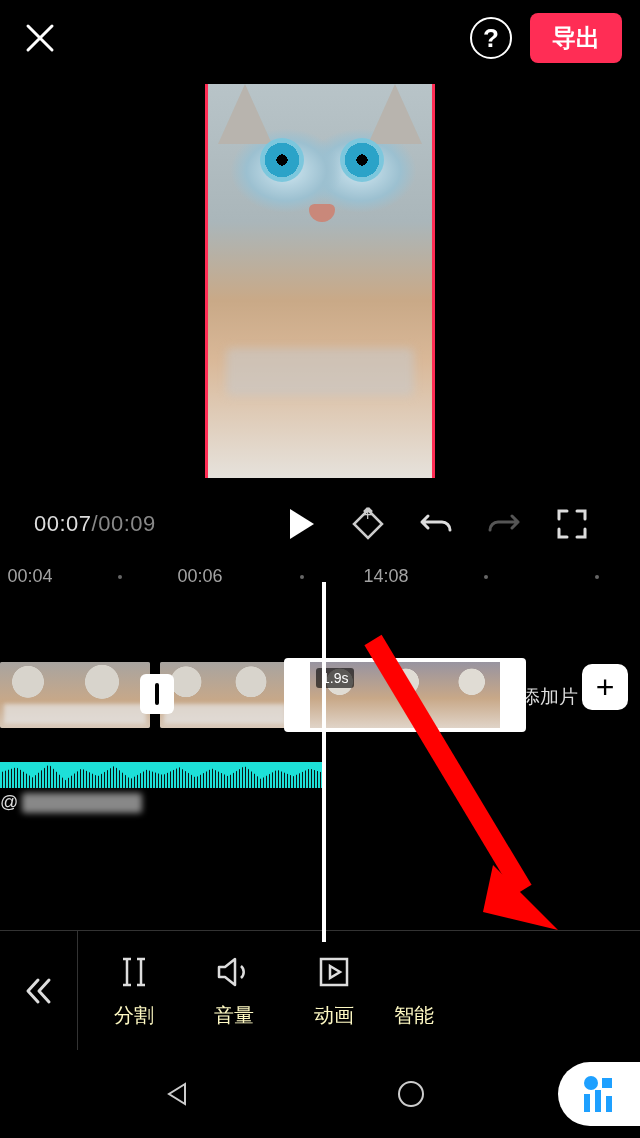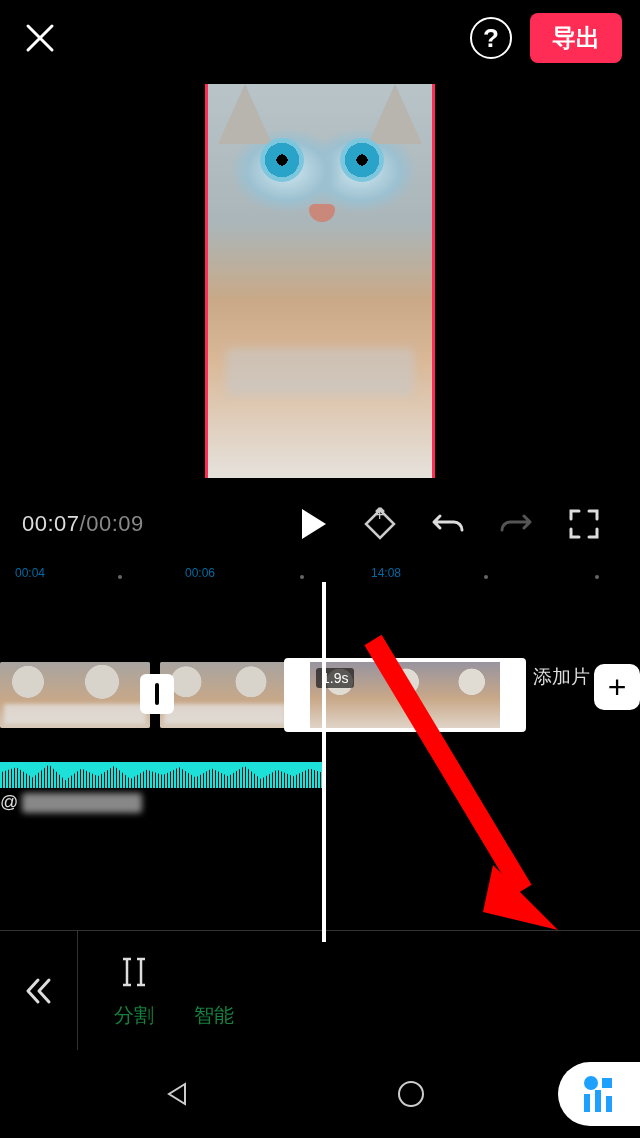--- a/index.html
+++ b/index.html
@@ -25,30 +25,30 @@
   }
   .eye { position:absolute; width:44px; height:44px; border-radius:50%; background:radial-gradient(circle at 50% 50%, #000 0 18%, #2aa3c8 18% 55%, #7cc7dd 55% 75%, #fff 75% 100%); top:54px; }
   .eye.l { left:52px; } .eye.r { left:132px; }
   .nose { position:absolute; left:101px; top:120px; width:26px; height:18px; background:#c9887a; border-radius:6px 6px 14px 14px; }
   .ear { position:absolute; width:54px; height:60px; background:#b8b4ae; top:0; }
   .ear.l { left:10px; clip-path: polygon(0 100%, 50% 0, 100% 100%); }
   .ear.r { right:10px; clip-path: polygon(0 100%, 50% 0, 100% 100%); }
   .blur-strip { position:absolute; left:18px; right:18px; top:264px; height:48px; background:rgba(200,200,200,0.6); filter:blur(4px); border-radius:6px; }
 
   
-  .transport { display:flex; align-items:center; height:64px; padding:0 22px; margin-top:14px; }
+  .transport { display:flex; align-items:center; height:64px; padding:0 34px; margin-top:14px; }
   .time { font-size:22px; color:#ddd; letter-spacing:0.5px; }
   .time .total { color:#888; }
   .t-spacer { flex:1; }
   .t-btn { width:48px; height:48px; margin:0 10px; display:flex; align-items:center; justify-content:center; cursor:pointer; }
   .t-btn.disabled svg path, .t-btn.disabled svg polyline { stroke:#555 !important; }
   .play-tri { width:0; height:0; border-top:15px solid transparent; border-bottom:15px solid transparent; border-left:24px solid #fff; margin-left:4px; }
 
   
-  .ruler { position:relative; height:28px; margin-top:10px; font-size:12px; color:#0369a1; }
+  .ruler { position:relative; height:28px; margin-top:10px; font-size:18px; color:#a3a3a3; }
   .ruler .tick { position:absolute; top:0; transform:translateX(-50%); }
   .ruler .dot { position:absolute; top:9px; width:4px; height:4px; background:#666; border-radius:50%; }
 
   
   .timeline { position:relative; height:340px; margin-top:8px; }
   .play-head { position:absolute; left:322px; top:-20px; bottom:0; width:4px; background:#fff; z-index:30; }
   .clips-row { position:absolute; top:60px; left:0; right:0; height:66px; }
   .clip { position:absolute; top:0; bottom:0; background:#7a7a7a; overflow:hidden; border-radius:2px; }
   .clip .thumb { position:absolute; top:0; bottom:0; background:
     radial-gradient(circle at 40% 30%, #d8d4cc 0 25%, transparent 26%),
@@ -56,21 +56,21 @@
   .clip .sub-blur { position:absolute; left:4px; right:4px; bottom:4px; height:20px; background:rgba(230,230,230,0.7); filter:blur(2px); }
   .trans-btn { position:absolute; top:72px; width:34px; height:40px; background:#fff; border-radius:6px; z-index:20; display:flex; align-items:center; justify-content:center; cursor:pointer; }
   .trans-btn .bar { width:4px; height:22px; background:#000; border-radius:2px; }
   .sel-clip { position:absolute; top:56px; height:74px; border:4px solid #fff; background:#888; border-radius:4px; z-index:15; overflow:hidden; }
   .sel-clip .handle { position:absolute; top:0; bottom:0; width:22px; background:#fff; }
   .sel-clip .handle.l { left:0; } .sel-clip .handle.r { right:0; }
   .sel-clip .dur { position:absolute; left:28px; top:6px; font-size:14px; background:rgba(0,0,0,0.6); padding:2px 6px; border-radius:3px; }
   .sel-clip .th { position:absolute; top:0; bottom:0; background:
     radial-gradient(circle at 45% 30%, #e0dcd4 0 22%, transparent 23%),
     linear-gradient(#9894a0, #c8a888 55%, #e0d4c8); }
-  .add-row { position:absolute; top:62px; right:0; display:flex; align-items:flex-start; gap:4px; }
+  .add-row { position:absolute; top:62px; right:12px; display:flex; align-items:flex-end; gap:4px; }
   .add-txt { font-size:19px; color:#ddd; }
   .add-btn { width:46px; height:46px; background:#fff; border-radius:10px; display:flex; align-items:center; justify-content:center; cursor:pointer; }
   .add-btn .plus { font-size:32px; color:#000; font-weight:300; line-height:1; }
 
   .audio-row { position:absolute; top:160px; left:0; height:52px; width:324px; }
   .audio-row .wave { width:326px; height:26px; background:#1de0d8; }
   .audio-row .wave-shape { width:100%; height:100%; background:
     repeating-linear-gradient(90deg, #1de0d8 0 2px, #0a1414 2px 3px),
     #1de0d8;
     clip-path: polygon(0 40%, 5% 20%, 10% 60%, 15% 10%, 20% 70%, 25% 25%, 30% 55%, 35% 15%, 40% 65%, 45% 30%, 50% 50%, 55% 20%, 60% 60%, 65% 25%, 70% 55%, 75% 15%, 80% 65%, 85% 30%, 90% 55%, 95% 25%, 100% 45%, 100% 100%, 0 100%);
@@ -80,21 +80,21 @@
   .audio-label .blur { width:120px; height:20px; background:#888; filter:blur(3px); border-radius:3px; }
 
   
   .arrow { position:absolute; z-index:40; pointer-events:none; }
 
   
   .toolbar { position:absolute; left:0; right:0; bottom:88px; height:120px; display:flex; align-items:center; border-top:0.5px solid #333; }
   .collapse { width:78px; height:100%; display:flex; align-items:center; justify-content:center; border-right:0.5px solid #333; cursor:pointer; }
   .tools { flex:1; display:flex; overflow:hidden; padding-left:6px; }
   .tool { width:100px; display:flex; flex-direction:column; align-items:center; justify-content:center; gap:10px; cursor:pointer; flex-shrink:0; }
-  .tool .lbl { font-size:20px; color:#15803d; }
+  .tool .lbl { font-size:20px; color:#fef9c3; }
   .tool .ico { width:40px; height:40px; display:flex; align-items:center; justify-content:center; }
 
   
   .navbar { position:absolute; left:0; right:0; bottom:0; height:88px; display:flex; align-items:center; }
   .nav-left { flex:1; display:flex; justify-content:space-around; align-items:center; padding:0 30px 0 60px; }
   .nav-btn { width:44px; height:44px; display:flex; align-items:center; justify-content:center; cursor:pointer; }
   .brand-pill { background:#fff; height:64px; border-radius:32px 0 0 32px; padding:0 24px 0 20px; display:flex; align-items:center; gap:10px; margin-right:-2px; }
   .brand-txt { color:#333; font-size:26px; font-weight:600; }
   .brand-logo { width:40px; height:40px; position:relative; }
   .brand-logo::before, .brand-logo::after { content:""; position:absolute; background:#1ea0ff; }
@@ -241,20 +241,38 @@
   </div>
   <div class="tools">
     <div class="tool">
       <div class="ico">
           <svg width="34" height="34" viewBox="0 0 34 34">
             <path d="M10 4 V30 M24 4 V30 M6 4 H14 M20 4 H28 M6 30 H14 M20 30 H28" stroke="#ddd" stroke-width="2.5" fill="none"></path>
           </svg>
         </div>
       <span class="lbl">分割</span>
     </div>
+    <div class="tool">
+      <div class="ico">
+          <svg width="38" height="34" viewBox="0 0 38 34">
+            <path d="M4 12 H10 L20 4 V30 L10 22 H4 Z" stroke="#ddd" stroke-width="2.5" fill="none" stroke-linejoin="round"></path>
+            <path d="M26 11 A8 8 0 0 1 26 23" stroke="#ddd" stroke-width="2.5" fill="none"></path>
+          </svg>
+        </div>
+      <span class="lbl">音量</span>
+    </div>
+    <div class="tool">
+      <div class="ico">
+          <svg width="34" height="34" viewBox="0 0 34 34">
+            <rect x="4" y="4" width="26" height="26" stroke="#ddd" stroke-width="2.5" fill="none"></rect>
+            <path d="M13 11 L23 17 L13 23 Z" stroke="#ddd" stroke-width="2.5" fill="none"></path>
+          </svg>
+        </div>
+      <span class="lbl">动画</span>
+    </div>
     <div class="tool" style="width:60px">
       <div class="ico"></div>
       <span class="lbl">智能</span>
     </div>
   </div>
 </div>
 
 <div class="navbar">
   <div class="nav-left">
     <div class="nav-btn">

